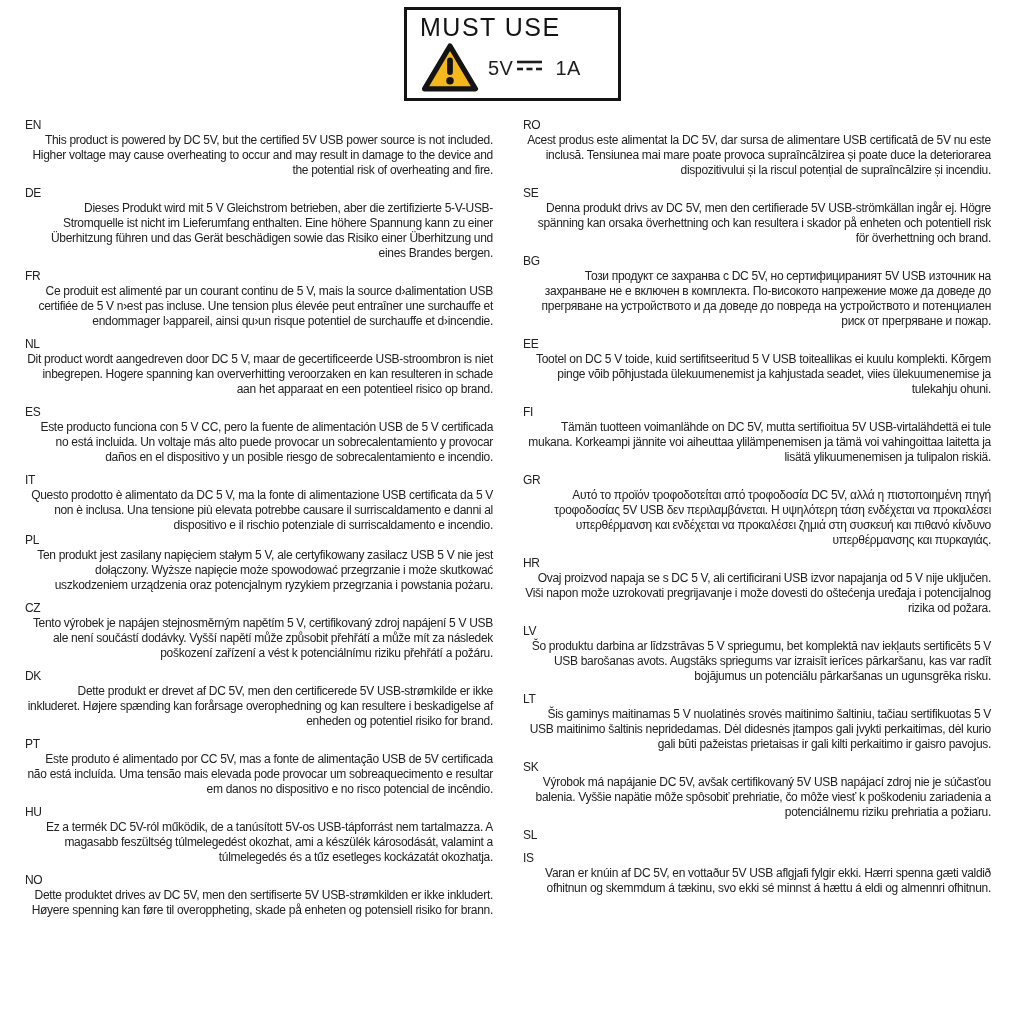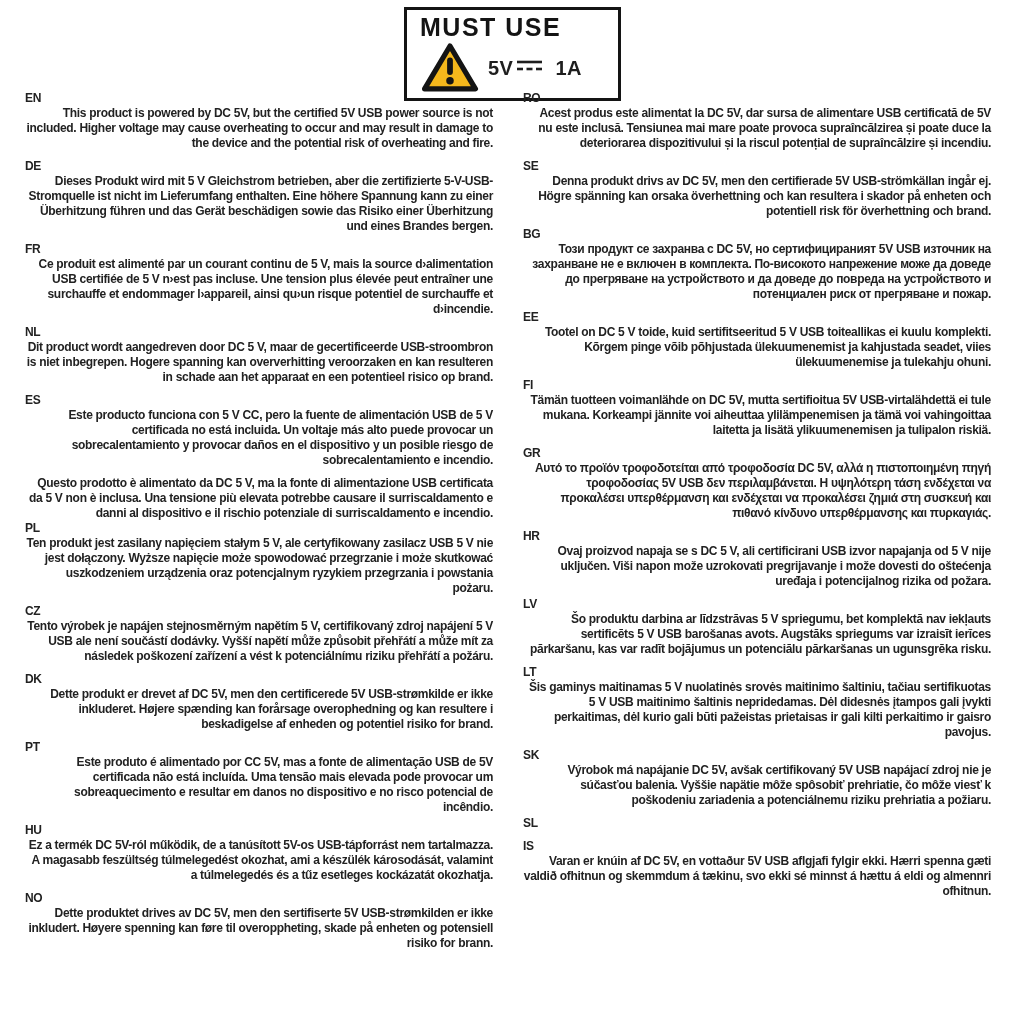--- a/index.html
+++ b/index.html
@@ -2,21 +2,21 @@
 <html><head>
 <meta charset="utf-8">
 <style>
   html, body { margin: 0; padding: 0; }
   body {
     width: 1024px; height: 1024px;
     background: #ffffff;
     font-family: "Liberation Sans", "DejaVu Sans", sans-serif;
     color: #1e1e1e;
   }
-  .page { position: relative; width: 1024px; height: 1024px; overflow: hidden; background: #fff; font-weight: bold; }
+  .page { position: relative; width: 1024px; height: 1024px; overflow: hidden; background: #fff; }
 
   
   .header-box {
     position: absolute; left: 404px; top: 7px;
     width: 217px; height: 94px;
     border: 3px solid #141414;
     box-sizing: border-box;
     background: #fff;
   }
   .header-title {
@@ -31,21 +31,21 @@
     color: #1e1e1e;
   }
   .warning-triangle { width: 58px; height: 52px; flex: 0 0 auto; }
   .spec-text { font-size: 20px; letter-spacing: 0.5px; }
   .spec-voltage { margin-left: 9px; }
   .dc-symbol { width: 27px; height: 16px; margin: -6px 0 0 3px; }
   .spec-current { margin-left: 12px; }
 
   
   .col {
-    position: absolute; top: 91px;
+    position: absolute; top: 118px;
     width: 468px;
     font-size: 12px; line-height: 15px;
     letter-spacing: -0.3px;
     color: #222;
   }
   .col-left  { left: 25px; }
   .col-right { left: 523px; }
 
   .lang-section { margin: 0 0 8px 0; }
   .lang-section.tight { margin-top: -8px; }
@@ -91,20 +91,21 @@
       </section>
       <section class="lang-section">
         <div class="lang-code">NL</div>
         <div class="lang-text">Dit product wordt aangedreven door DC 5 V, maar de gecertificeerde USB-stroombron is niet inbegrepen. Hogere spanning kan oververhitting veroorzaken en kan resulteren in schade aan het apparaat en een potentieel risico op brand.</div>
       </section>
       <section class="lang-section">
         <div class="lang-code">ES</div>
         <div class="lang-text">Este producto funciona con 5 V CC, pero la fuente de alimentación USB de 5 V certificada no está incluida. Un voltaje más alto puede provocar un sobrecalentamiento y provocar daños en el dispositivo y un posible riesgo de sobrecalentamiento e incendio.</div>
       </section>
       <section class="lang-section">
+        <div class="lang-code">IT</div>
         <div class="lang-text">Questo prodotto è alimentato da DC 5 V, ma la fonte di alimentazione USB certificata da 5 V non è inclusa. Una tensione più elevata potrebbe causare il surriscaldamento e danni al dispositivo e il rischio potenziale di surriscaldamento e incendio.</div>
       </section>
       <section class="lang-section tight">
         <div class="lang-code">PL</div>
         <div class="lang-text">Ten produkt jest zasilany napięciem stałym 5 V, ale certyfikowany zasilacz USB 5 V nie jest dołączony. Wyższe napięcie może spowodować przegrzanie i może skutkować uszkodzeniem urządzenia oraz potencjalnym ryzykiem przegrzania i powstania pożaru.</div>
       </section>
       <section class="lang-section">
         <div class="lang-code">CZ</div>
         <div class="lang-text">Tento výrobek je napájen stejnosměrným napětím 5 V, certifikovaný zdroj napájení 5 V USB ale není součástí dodávky. Vyšší napětí může způsobit přehřátí a může mít za následek poškození zařízení a vést k potenciálnímu riziku přehřátí a požáru.</div>
       </section>

